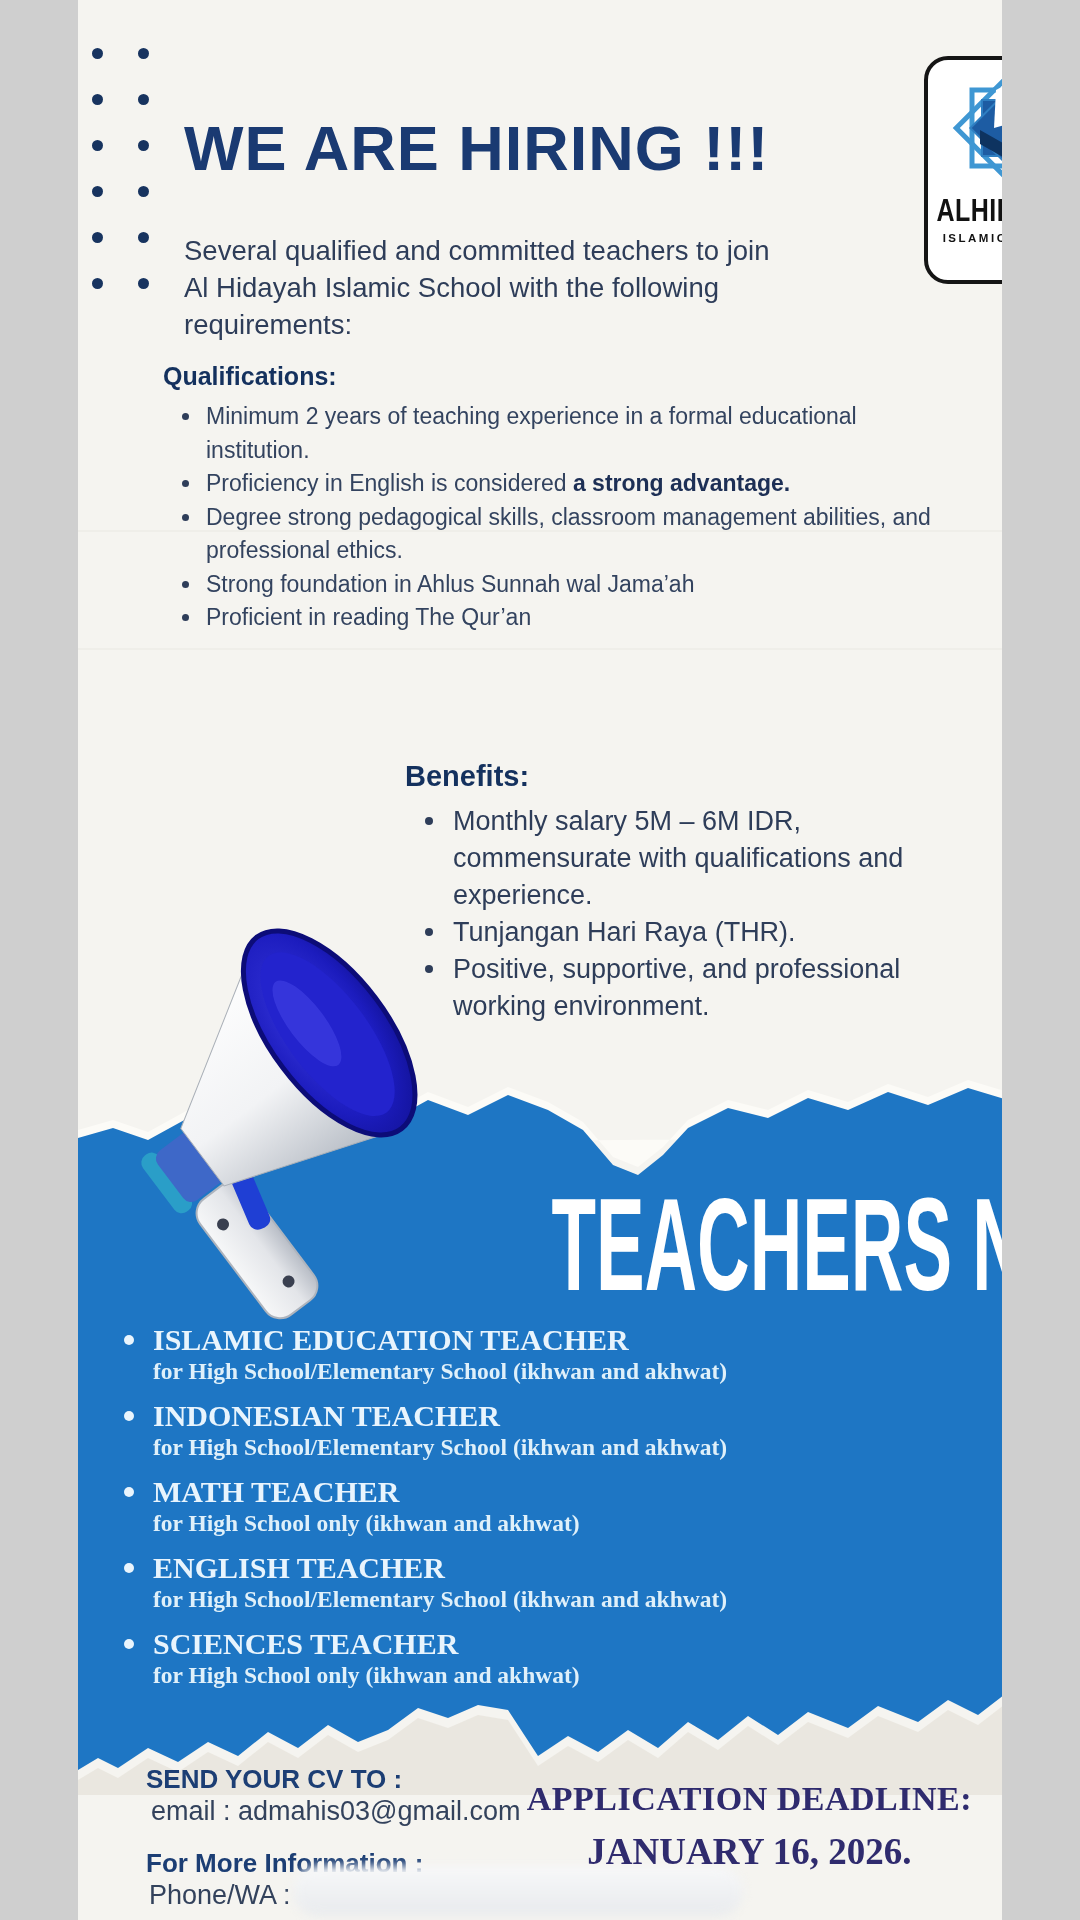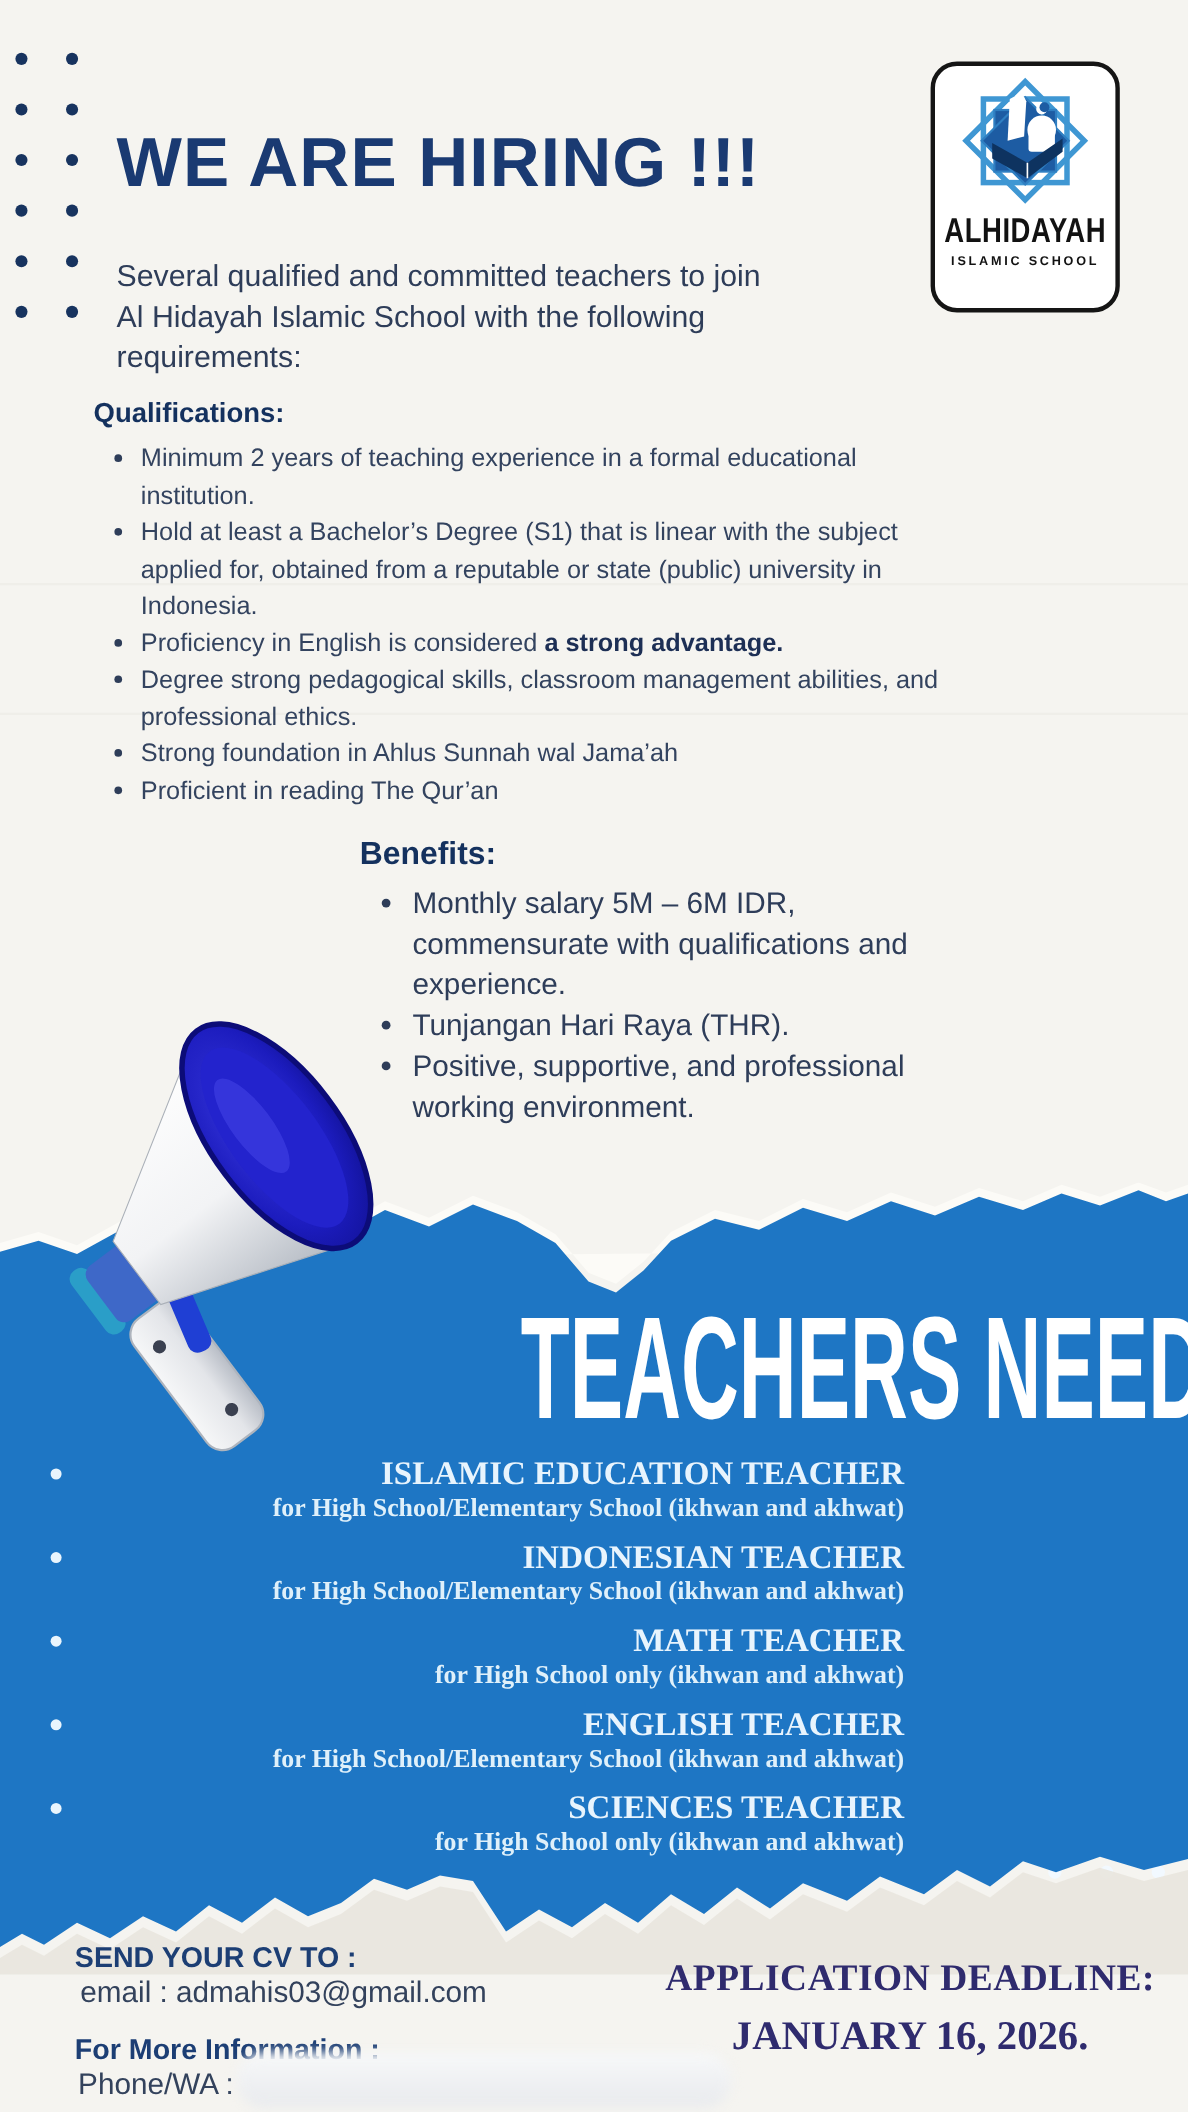--- a/index.html
+++ b/index.html
@@ -1,17 +1,17 @@
 <!DOCTYPE html>
 <html><head>
 <meta charset="utf-8">
 <style>
   html,body{margin:0;padding:0;background:#cfcfcf;}
   .poster{
-    position:relative; width:1080px; height:1920px; margin:0 auto;
+    position:relative; width:924px; height:1920px; margin:0 auto;
     background:#f5f4f0; overflow:hidden;
     font-family:"Liberation Sans", sans-serif;
   }
   .crease{position:absolute;left:0;width:100%;height:2px;background:#edebe5;opacity:.7;}
 
   
   .dot{position:absolute;border-radius:50%;}
   .dot.navy{background:#17335f;width:11px;height:11px;}
   .dot.white{background:#f2f9ff;width:12px;height:12px;}
 
@@ -85,21 +85,21 @@
     text-align:center; color:#ffffff;
     font-size:112px; font-weight:900; letter-spacing:0px; white-space:nowrap;
     transform:scale(0.65,1.18); transform-origin:center top;
   }
 
   .teachers-list{
     position:absolute; left:42px; top:1324px; width:780px; z-index:3;
     margin:0; padding:0; list-style:none;
     font-family:"Liberation Serif", serif;
   }
-  .teachers-list li{position:relative; padding-left:33px; margin-bottom:16px;text-align:right;}
+  .teachers-list li{position:relative; padding-left:33px; margin-bottom:16px;}
   .teachers-list li::before{
     content:""; position:absolute; left:4px; top:11px;
     width:10px;height:10px;border-radius:50%;background:#eaf5fd;
   }
   .t-title{font-size:30px; font-weight:700; color:#e8f4fd; line-height:31px;}
   .t-sub{font-size:23.5px; font-weight:700; color:#dff0fa; line-height:26px; margin-top:3px;}
 
   
   .f-send{position:absolute; left:68px; top:1764px; font-size:26px; font-weight:700; color:#1c3e74; z-index:3;}
   .f-email{position:absolute; left:73px; top:1796px; font-size:27px; color:#33425c; z-index:3;}
@@ -163,23 +163,20 @@
   </div>
 
   <div class="intro">Several qualified and committed teachers to join
 Al Hidayah Islamic School with the following
 requirements:</div>
 
   <div class="qual-h">Qualifications:</div>
   <ul class="qual-list" id="qual-list">
       <li>Minimum 2 years of teaching experience in a formal educational
 institution.</li>
-      <li>Hold at least a Bachelor’s Degree (S1) that is linear with the subject
-applied for, obtained from a reputable or state (public) university in
-Indonesia.</li>
       <li>Proficiency in English is considered <b>a strong advantage.</b></li>
       <li>Degree strong pedagogical skills, classroom management abilities, and
 professional ethics.</li>
       <li>Strong foundation in Ahlus Sunnah wal Jama’ah</li>
       <li>Proficient in reading The Qur’an</li>
     </ul>
 
   <div class="benefits-h">Benefits:</div>
   <ul class="benefits-list" id="benefits-list">
       <li>Monthly salary 5M – 6M IDR,

